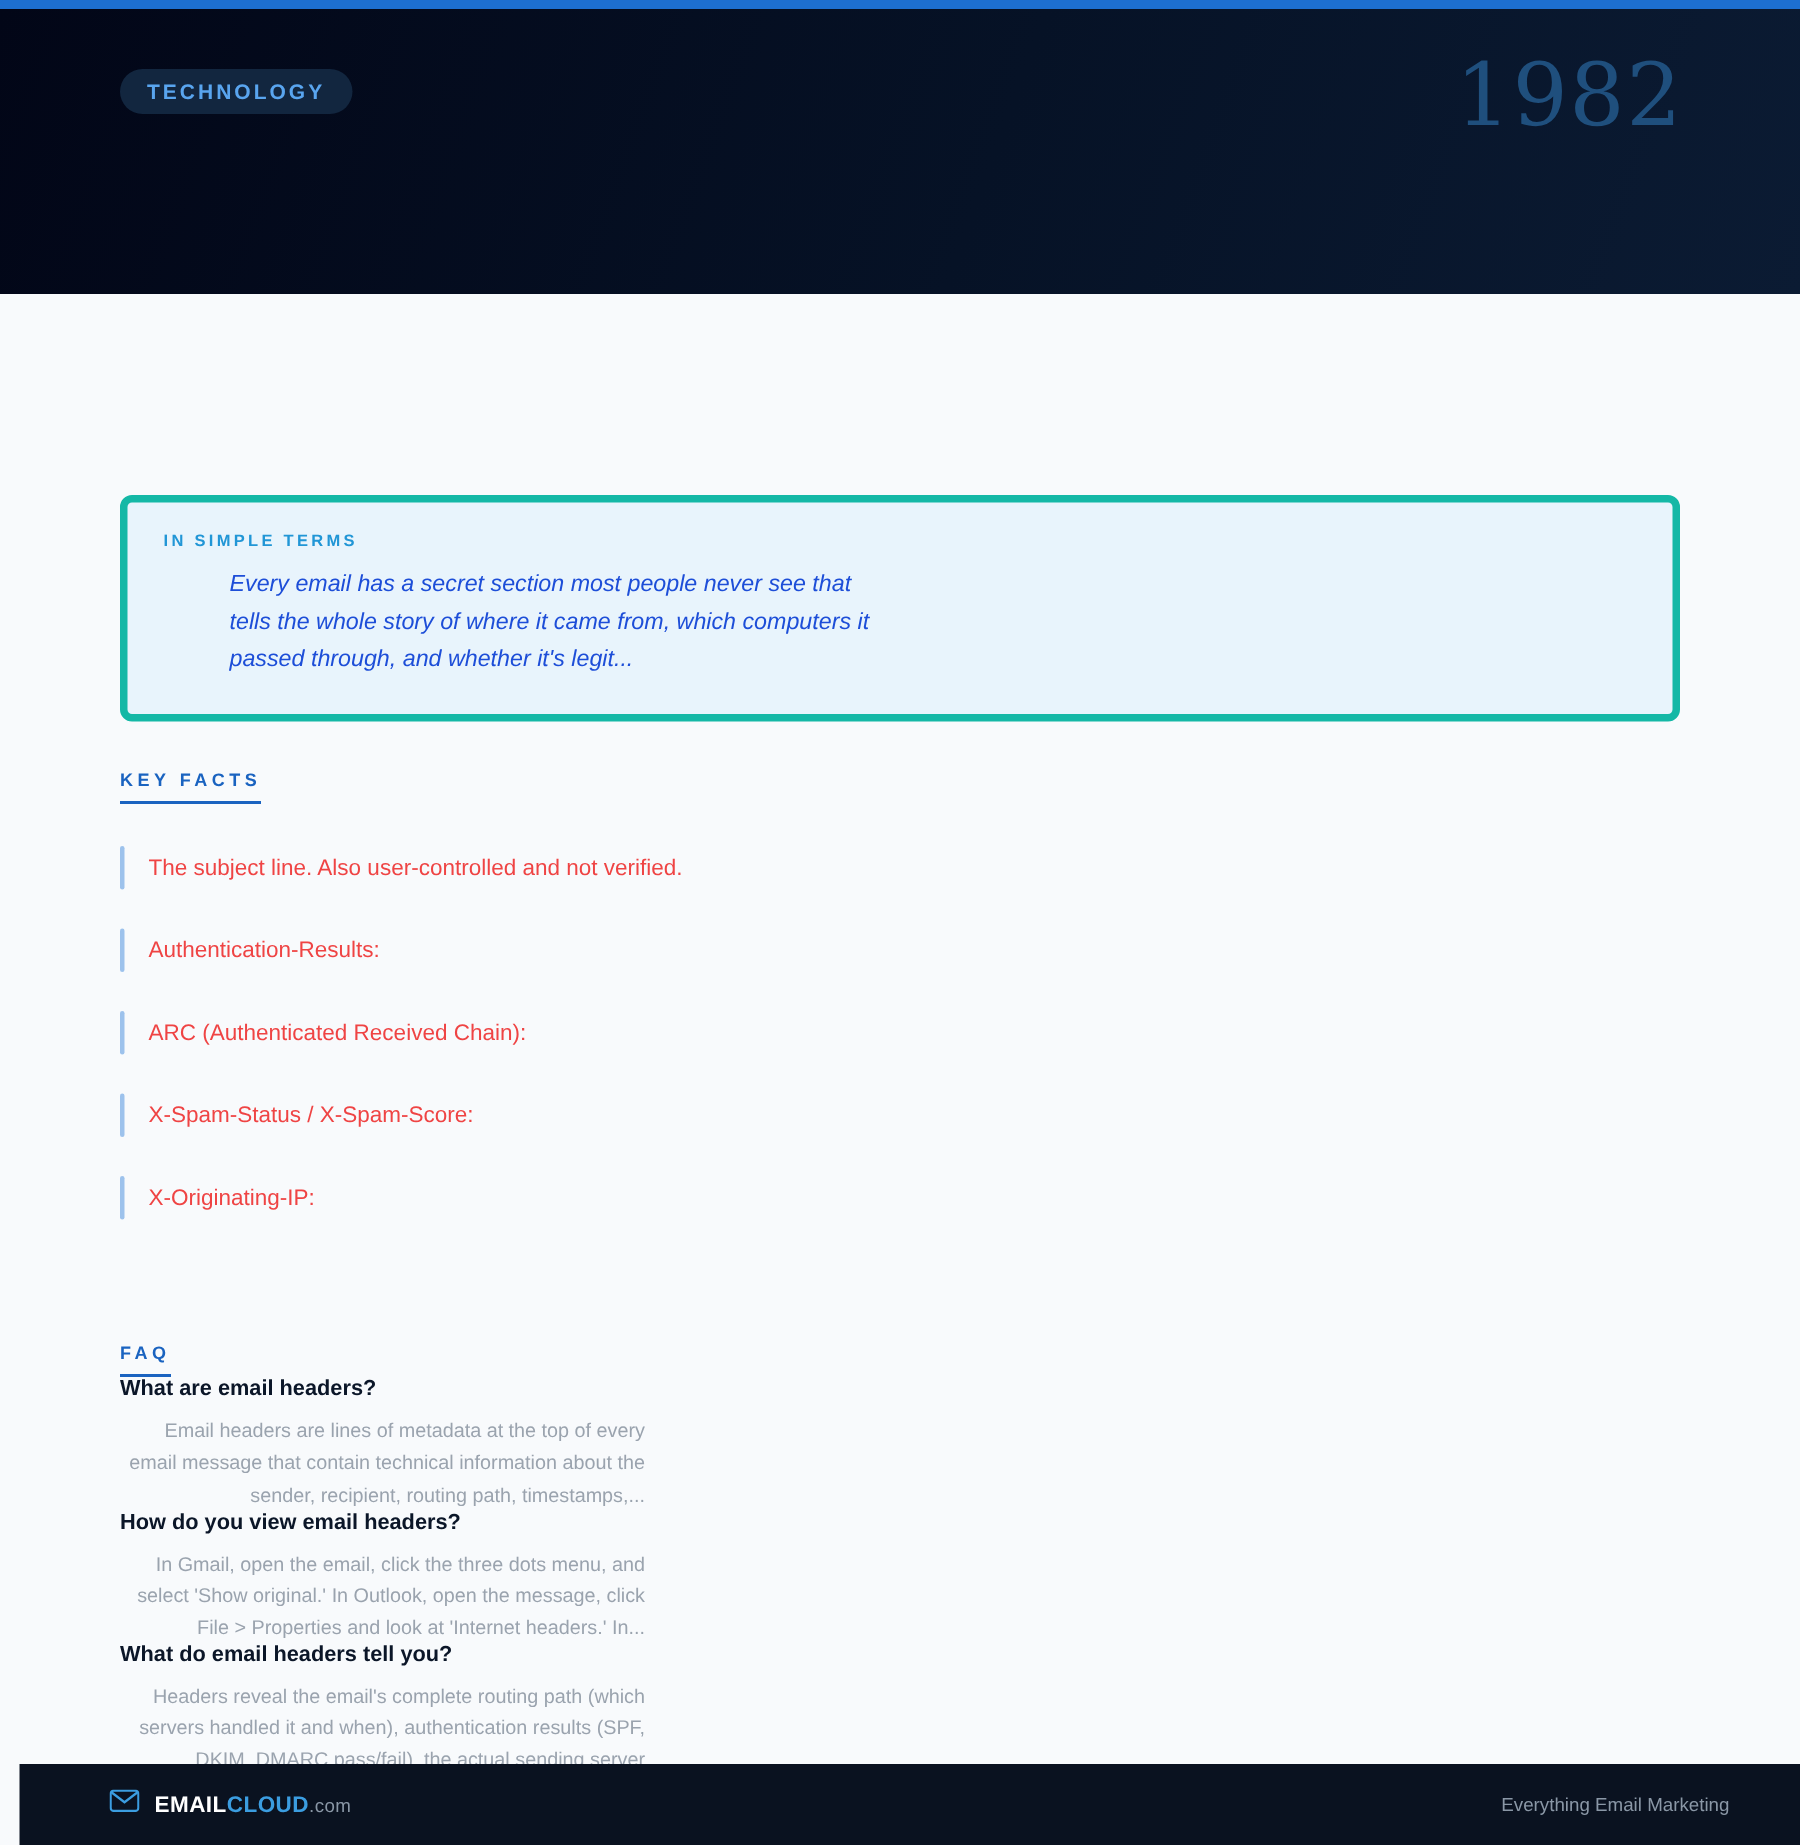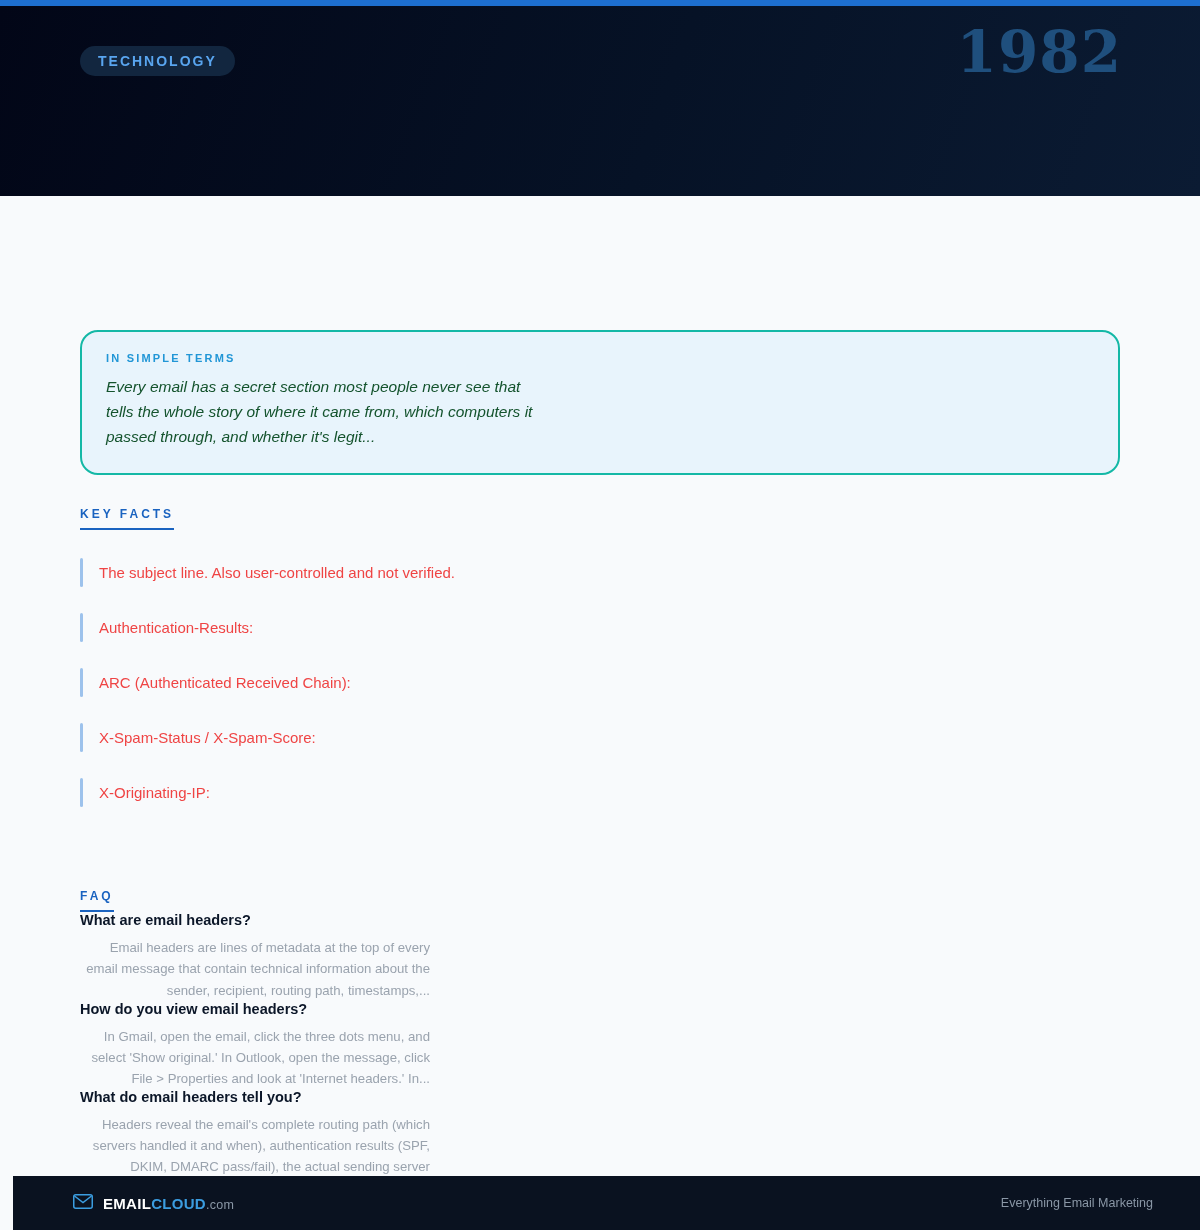--- a/index.html
+++ b/index.html
@@ -41,54 +41,55 @@
     font-family: "DejaVu Serif", serif;
     font-weight: bold;
     color: #ffffff;
     font-size: 46px;
     line-height: 1.22;
     max-width: 800px;
     letter-spacing: -0.3px;
   }
   .year {
     position: absolute;
-    top: 12px;
+    top: 23px;
     right: 78px;
     font-family: "DejaVu Serif", serif;
-    font-weight: bold;
+    font-weight: normal;
     font-size: 58px;
     color: #1f4f7d;
     letter-spacing: 1px;
   }
 
   
   .content {
     padding: 0 80px;
   }
 
   .simple-terms {
     margin-top: 134px;
     background: #e8f4fc;
-    border: 2px solid #14b8a6;
-    border-radius: 18px;
+    border: 5px solid #14b8a6;
+    border-radius: 8px;
     padding: 20px 24px 24px 24px;
   }
   .simple-terms .st-label {
     color: #2196d6;
     font-size: 11px;
     font-weight: bold;
     letter-spacing: 2.2px;
     margin-bottom: 10px;
   }
   .simple-terms .st-text {
     font-style: italic;
-    color: #14532d;
+    color: #1d4ed8;
     font-size: 15.5px;
     line-height: 1.62;
     max-width: 430px;
+    margin-left: 44px;
   }
 
   .section-label {
     margin-top: 32px;
     display: inline-block;
     color: #1a63c0;
     font-size: 12px;
     font-weight: bold;
     letter-spacing: 3px;
     padding-bottom: 7px;

